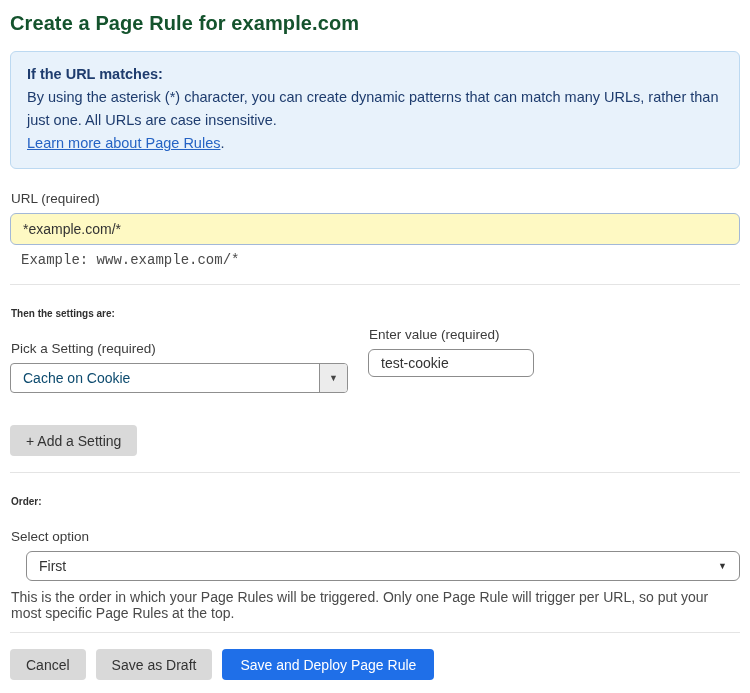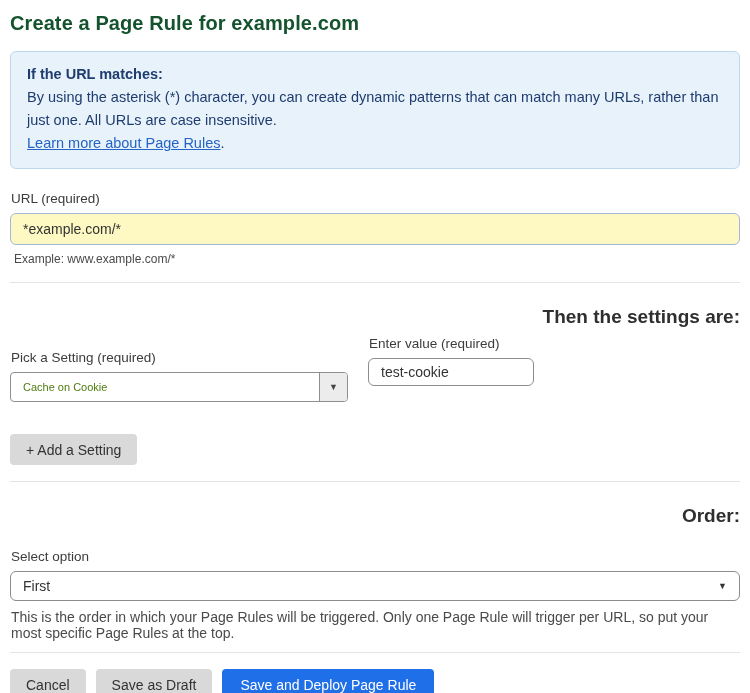--- a/index.html
+++ b/index.html
@@ -47,34 +47,34 @@
     border: 1px solid #a2b8d8;
     border-radius: 6px;
     padding: 0 12px;
     font-size: 14px;
     font-family: "Liberation Sans", "DejaVu Sans", sans-serif;
     color: #333;
     outline: none;
   }
   .hint-text {
     color: #4a4a4a;
-    font-size: 12px;
-    margin: 7px 0 0 4px;
+    font-size: 14px;
+    margin: 7px 0 0 11px;
+    font-family: Liberation Mono, monospace;
   }
   .divider {
     border: none;
     border-top: 1px solid #e4e4e4;
     margin: 16px 0 0 0;
   }
   .section-heading {
-    font-size: 19px;
+    font-size: 10px;
     font-weight: bold;
     color: #2f2f2f;
     margin: 23px 0 0 1px;
-    text-align: right;
   }
   
   .settings-row { display: flex; gap: 20px; }
   .settings-col-left { width: 338px; }
   .settings-col-right { margin-top: 8px; }
   .settings-col-right .field-label { margin-top: 0; }
   .fake-select {
     display: flex;
     align-items: stretch;
     height: 30px;
@@ -82,22 +82,22 @@
     border: 1px solid #8f8f8f;
     border-radius: 4px;
     overflow: hidden;
     cursor: pointer;
   }
   .fake-select .select-text {
     flex: 1;
     display: flex;
     align-items: center;
     padding: 0 12px;
-    color: #4d7c0f;
-    font-size: 11px;
+    color: #0c4a6e;
+    font-size: 14px;
   }
   .fake-select .select-arrow-seg {
     width: 28px;
     background: #ececec;
     border-left: 1px solid #8f8f8f;
     display: flex;
     align-items: center;
     justify-content: center;
     color: #444;
     font-size: 9px;
@@ -133,20 +133,21 @@
   .order-select {
     display: flex;
     align-items: center;
     height: 30px;
     background: #fff;
     border: 1px solid #8c8c8c;
     border-radius: 6px;
     padding: 0 12px;
     cursor: pointer;
     justify-content: space-between;
+    margin-left: 16px;
   }
   .order-select .select-text { font-size: 14px; color: #333; }
   .order-select .select-arrow { font-size: 9px; color: #333; }
   .help-text {
     color: #4a4a4a;
     font-size: 14px;
     line-height: 16px;
     margin: 8px 0 0 1px;
   }
   .footer-divider { margin-top: 11px; }

